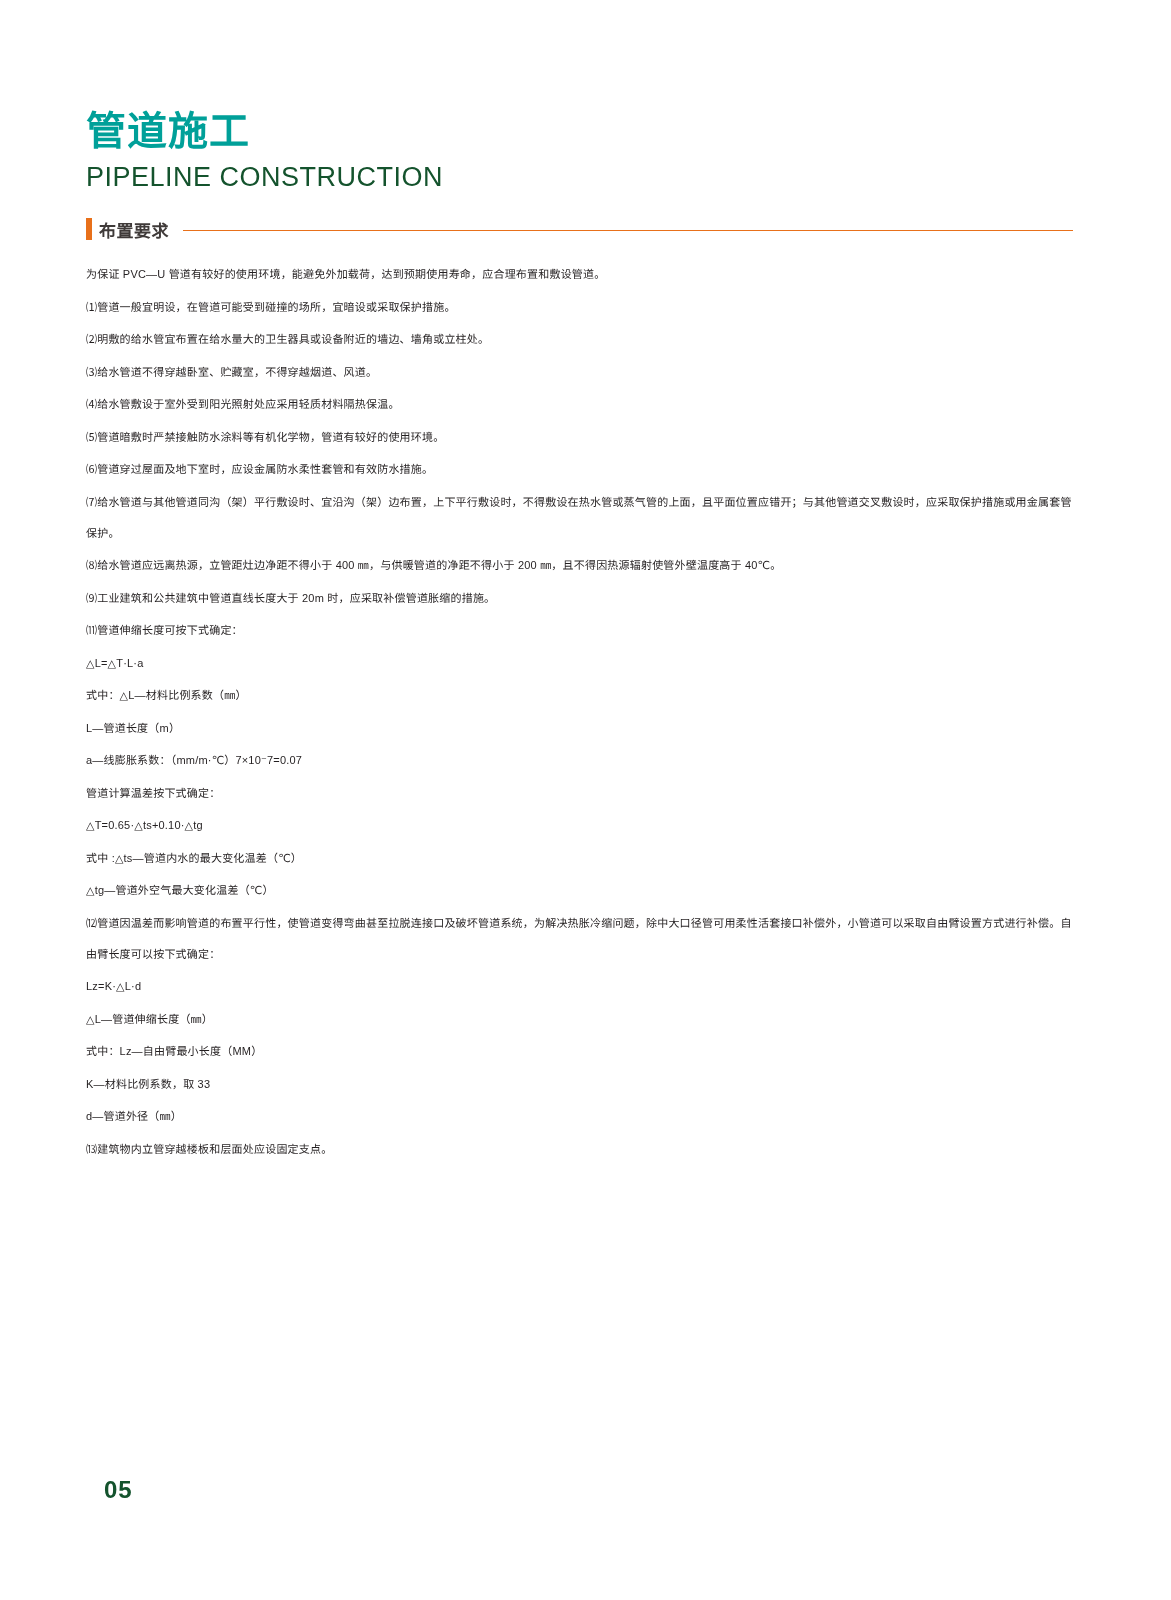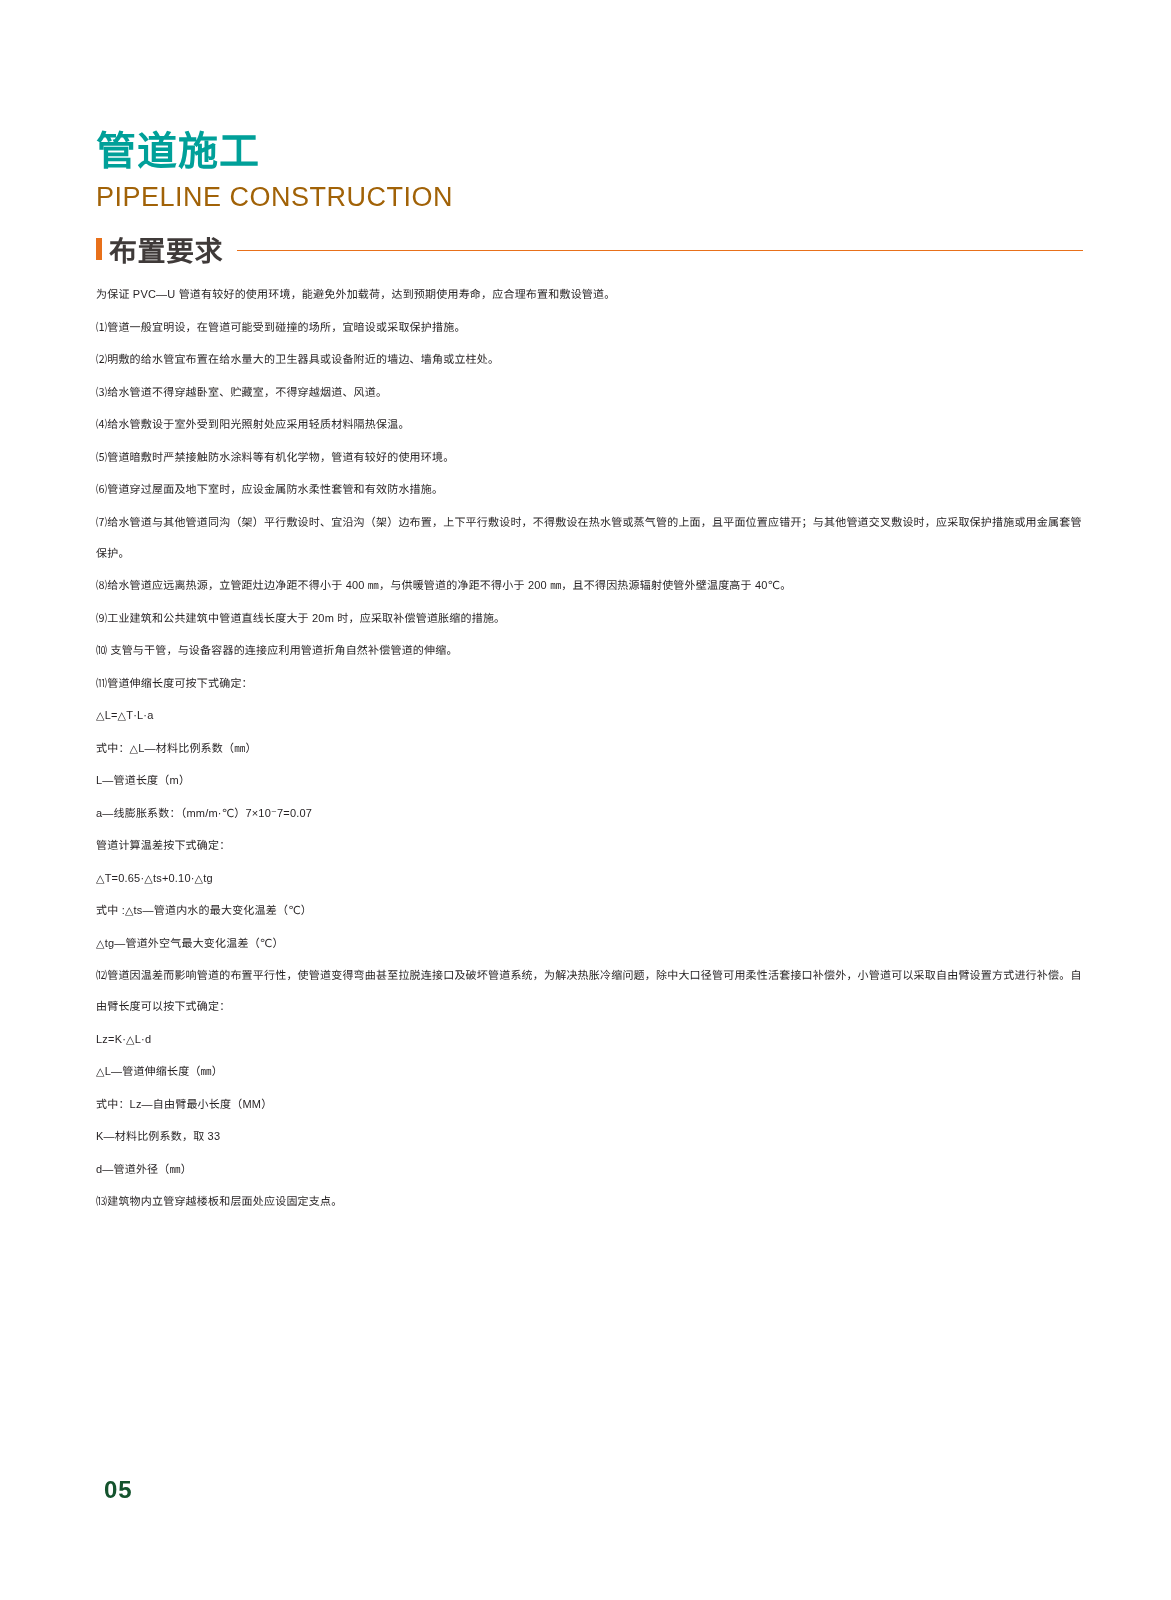--- a/index.html
+++ b/index.html
@@ -14,59 +14,58 @@
   .page {
     position: relative;
     width: 1171px;
     height: 1600px;
     background: #ffffff;
     box-sizing: border-box;
     overflow: hidden;
   }
   .content {
     position: absolute;
-    left: 96px;
+    left: 86px;
     top: 0;
     width: 987px;
-    margin-top: 20px;
   }
   .title-cn {
     margin: 0;
     padding-top: 108px;
     font-size: 40px;
     font-weight: bold;
     letter-spacing: 1px;
     color: #00a099;
     line-height: 1.15;
   }
   .title-en {
     margin: 0;
     padding-top: 8px;
     font-size: 27px;
     font-weight: 300;
     letter-spacing: 0.5px;
-    color: #a16207;
+    color: #14532d;
     line-height: 1.15;
   }
   .section-head {
     position: relative;
     margin-top: 22px;
     display: flex;
     align-items: center;
     height: 28px;
   }
   .section-bar {
     width: 6px;
     height: 22px;
     background: #e8701a;
     margin-right: 7px;
     flex: 0 0 auto;
   }
   .section-label {
-    font-size: 28px;
+    font-size: 17px;
     font-weight: bold;
     color: #3f3a39;
     white-space: nowrap;
     letter-spacing: 0.5px;
   }
   .section-rule {
     flex: 1 1 auto;
     height: 1px;
     background: #e8701a;
     margin-left: 14px;
@@ -113,21 +112,20 @@
       <p class="para">为保证 PVC—U 管道有较好的使用环境，能避免外加载荷，达到预期使用寿命，应合理布置和敷设管道。</p>
       <p class="para">⑴管道一般宜明设，在管道可能受到碰撞的场所，宜暗设或采取保护措施。</p>
       <p class="para">⑵明敷的给水管宜布置在给水量大的卫生器具或设备附近的墙边、墙角或立柱处。</p>
       <p class="para">⑶给水管道不得穿越卧室、贮藏室，不得穿越烟道、风道。</p>
       <p class="para">⑷给水管敷设于室外受到阳光照射处应采用轻质材料隔热保温。</p>
       <p class="para">⑸管道暗敷时严禁接触防水涂料等有机化学物，管道有较好的使用环境。</p>
       <p class="para">⑹管道穿过屋面及地下室时，应设金属防水柔性套管和有效防水措施。</p>
       <p class="para">⑺给水管道与其他管道同沟（架）平行敷设时、宜沿沟（架）边布置，上下平行敷设时，不得敷设在热水管或蒸气管的上面，且平面位置应错开；与其他管道交叉敷设时，应采取保护措施或用金属套管保护。</p>
       <p class="para">⑻给水管道应远离热源，立管距灶边净距不得小于 400 ㎜，与供暖管道的净距不得小于 200 ㎜，且不得因热源辐射使管外壁温度高于 40℃。</p>
       <p class="para">⑼工业建筑和公共建筑中管道直线长度大于 20m 时，应采取补偿管道胀缩的措施。</p>
-      <p class="para">⑽ 支管与干管，与设备容器的连接应利用管道折角自然补偿管道的伸缩。</p>
       <p class="para">⑾管道伸缩长度可按下式确定：</p>
       <p class="para">△L=△T·L·a</p>
       <p class="para">式中：△L—材料比例系数（㎜）</p>
       <p class="para">L—管道长度（m）</p>
       <p class="para">a—线膨胀系数：（mm/m·℃）7×10⁻7=0.07</p>
       <p class="para">管道计算温差按下式确定：</p>
       <p class="para">△T=0.65·△ts+0.10·△tg</p>
       <p class="para">式中 :△ts—管道内水的最大变化温差（℃）</p>
       <p class="para">△tg—管道外空气最大变化温差（℃）</p>
       <p class="para">⑿管道因温差而影响管道的布置平行性，使管道变得弯曲甚至拉脱连接口及破坏管道系统，为解决热胀冷缩问题，除中大口径管可用柔性活套接口补偿外，小管道可以采取自由臂设置方式进行补偿。自由臂长度可以按下式确定：</p>

